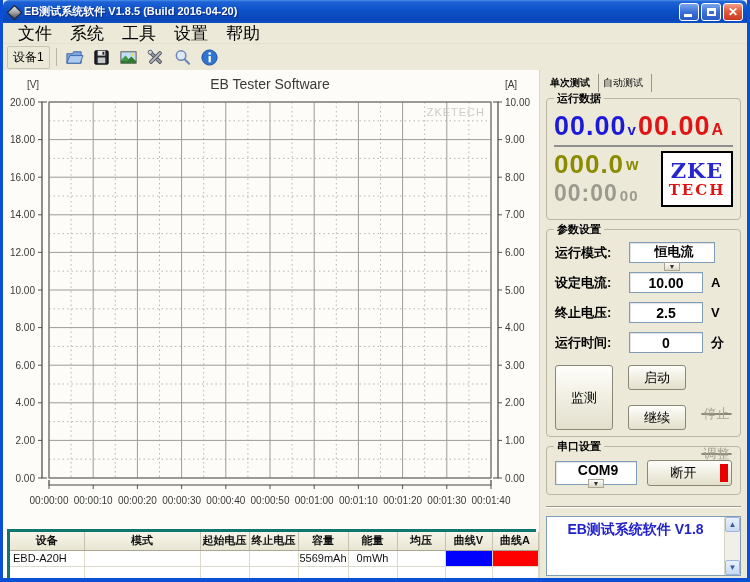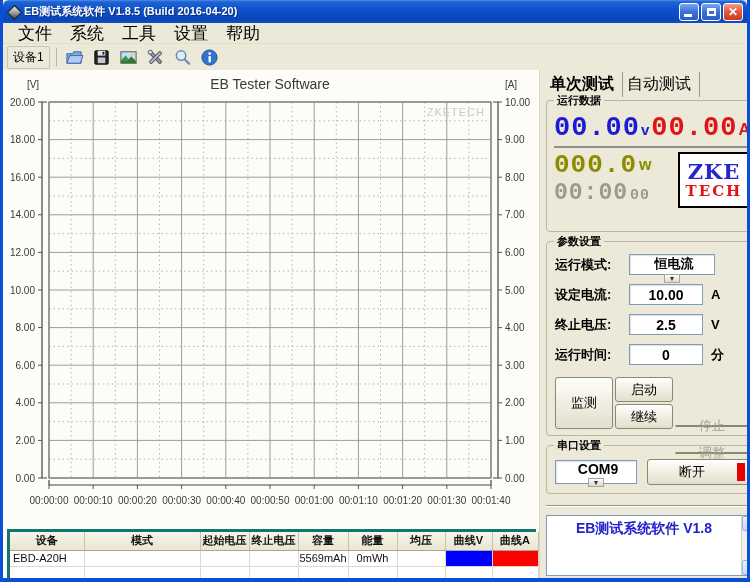--- a/index.html
+++ b/index.html
@@ -62,32 +62,32 @@
     border-right:1px solid #C4C1AE; border-bottom:1px solid #A9A694; text-align:center; overflow:hidden; white-space:nowrap;
   }
   table.grid td{
     font-size:11px; color:#111; height:16px; background:#fff;
     border-right:1px solid #DDDACB; border-bottom:1px solid #DDDACB; padding:0 3px; overflow:hidden; white-space:nowrap;
   }
   table.grid td.center{ text-align:center; padding:0;}
 
   
   .tabs{ display:flex; height:20px; align-items:center; margin:1px 0 6px 0; }
-  .tab{ font-size:16px; padding:2px 8px 2px 4px; border-right:1px solid #9a968a; color:#000; }
+  .tab{ font-size:10px; padding:2px 8px 2px 4px; border-right:1px solid #9a968a; color:#000; }
   .tab.active{ font-weight:bold; }
 
   .groupbox{ position:relative; border:1px solid #B9B6A6; border-radius:4px; margin-bottom:9px; }
   .groupbox>.legend{
     position:absolute; top:-7px; left:7px; background:#ECE9D8; padding:0 3px;
     font-size:11px; font-weight:bold; color:#000; line-height:13px;
   }
 
   
   .gb-run{ height:132px; padding:12px 7px 4px 7px; }
-  .seg{ font-family:Liberation Mono, monospace; font-weight:bold; letter-spacing:1px; }
+  .seg{ font-family:Liberation Sans, sans-serif; font-weight:bold; letter-spacing:1px; }
   .row-va{ display:flex; align-items:baseline; }
   .v-val{ font-size:27px; color:#1A1AD8; }
   .v-unit{ font-size:15px; color:#1A1AD8; font-weight:bold; margin:0 2px 0 1px;}
   .a-val{ font-size:27px; color:#E01414; }
   .a-unit{ font-size:16px; color:#E01414; font-weight:bold; margin-left:1px;}
   .run-sep{ border:none; border-top:2px solid #8f8f8f; margin:3px 0 2px 0; }
   .row-bottom{ display:flex; }
   .wt-col{ flex:1; }
   .w-line{ display:flex; align-items:center; }
   .w-val{ font-size:26px; color:#8B8B00; }
@@ -118,21 +118,21 @@
     border:1px solid #A9A694; display:flex; align-items:center; justify-content:center;
     font-size:7px; color:#333;
   }
   input.val{
     width:74px; height:21px; border:1px solid #7F9DB9; background:#fff;
     box-shadow:inset 1px 1px 1px rgba(0,0,0,.12);
     font-family:"Liberation Sans", sans-serif; font-size:14px; font-weight:bold; text-align:center; color:#000;
   }
   .p-unit{ font-size:13px; font-weight:bold; margin-left:8px; color:#000;}
 
-  .btn-grid{ display:grid; grid-template-columns:58px 58px 1fr; grid-template-rows:25px 25px; gap:2px; margin-top:12px; }
+  .btn-grid{ display:grid; grid-template-columns:58px 58px 1fr; grid-template-rows:25px 25px; gap:15px; margin-top:12px; }
   .xp-btn{
     border:1px solid #8A8875; border-radius:3px;
     background:linear-gradient(180deg,#FEFEFC 0%,#F2F0E4 45%,#E2DFCC 100%);
     font-size:13px; color:#000; display:flex; align-items:center; justify-content:center;
   }
   .xp-btn.disabled{ color:#A5A295;margin-top:48px; }
   .btn-monitor{ grid-row:1 / span 2; }
 
   
   .gb-serial{ padding:13px 8px 8px 8px; display:flex; align-items:center; gap:10px; }

